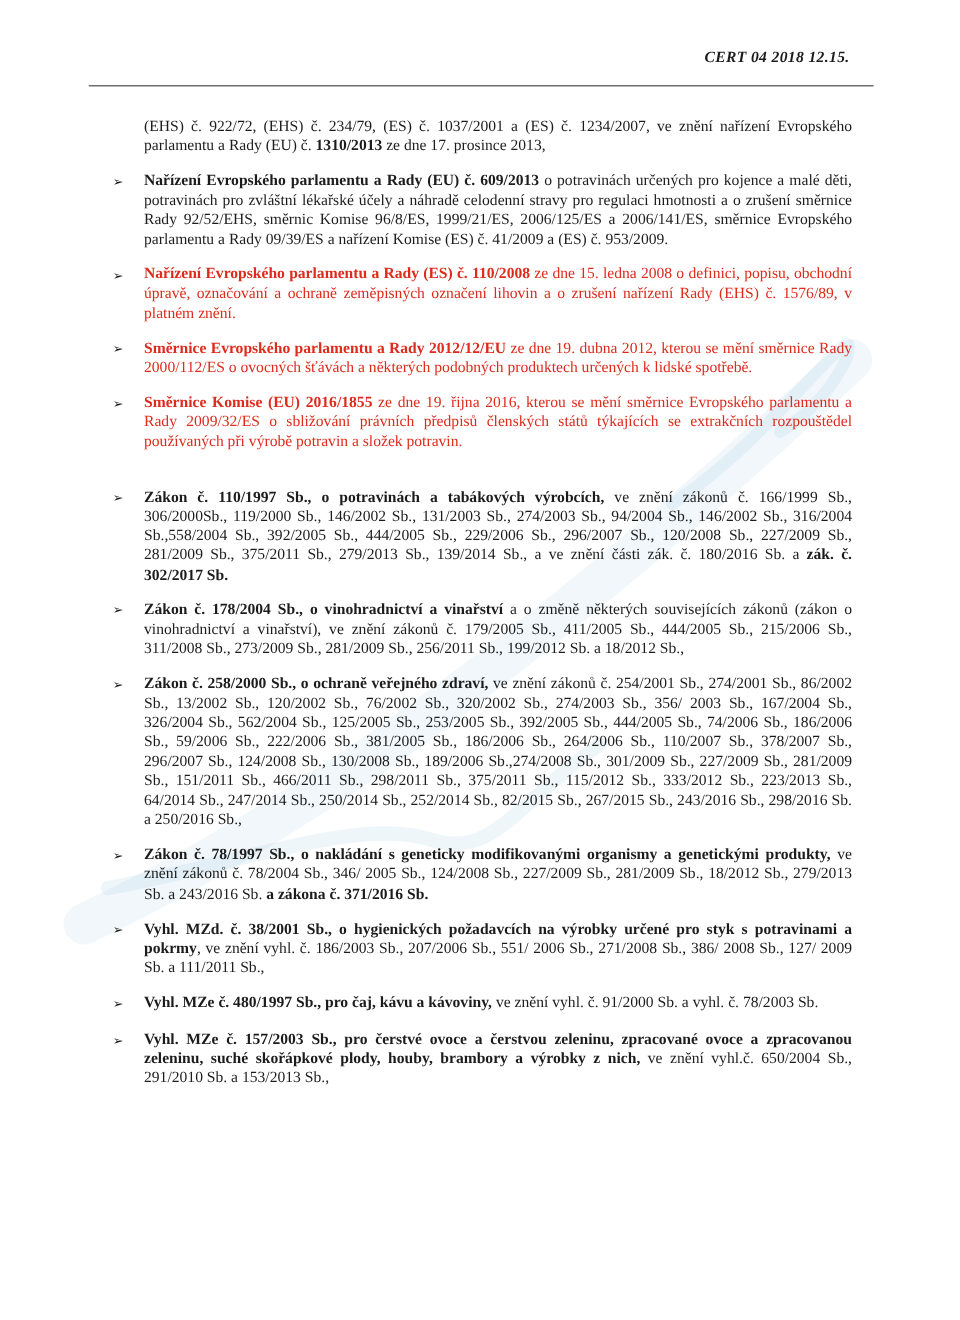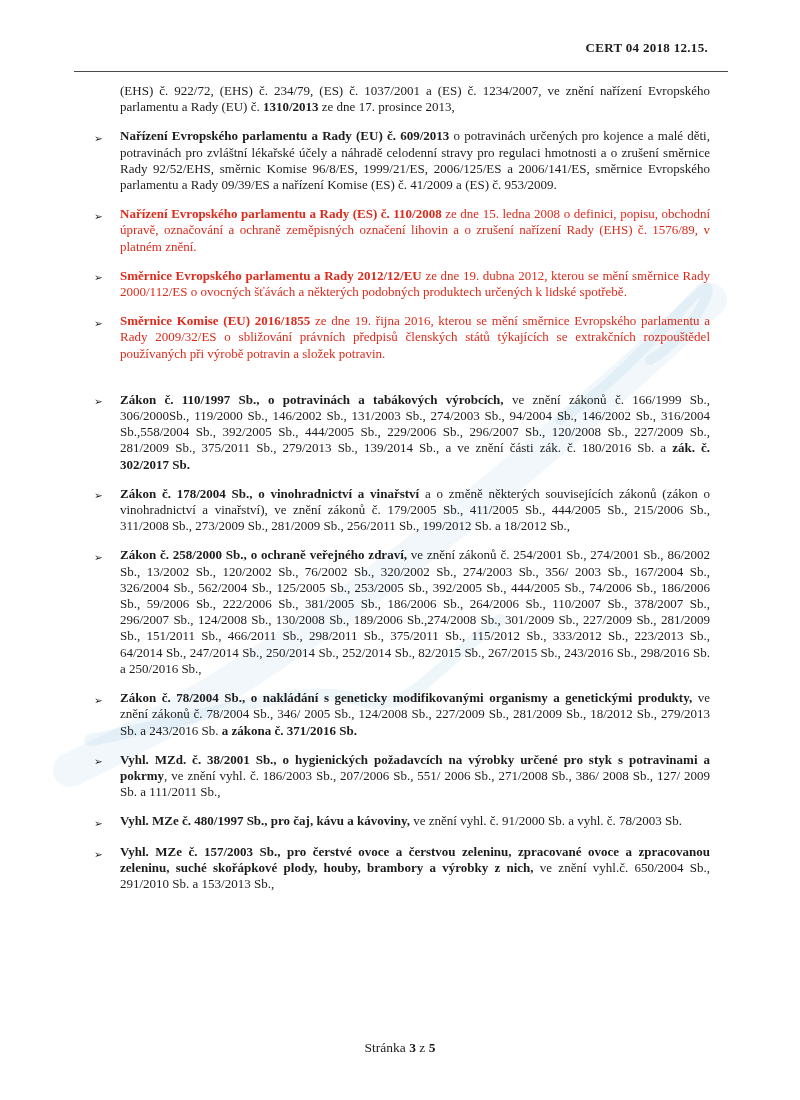--- a/index.html
+++ b/index.html
@@ -18,33 +18,34 @@
     position:relative;
     overflow:hidden;
   }
   .page{position:absolute;inset:0;padding:40px 90px 0 94px;}
   .watermark{
     position:absolute;inset:0;width:800px;height:1100px;
     pointer-events:none;z-index:0;
   }
   .header{
     text-align:right;
+    font-style:italic;
     font-weight:600;
     font-size:13px;
     letter-spacing:.3px;
     padding-right:2px;
     position:relative;z-index:1;
   }
   .header-rule{
     border:none;
     border-top:1.5px solid var(--rule);
     margin:15px -18px 0 -20px;
     position:relative;z-index:1;
   }
-  .content{position:relative;z-index:1;margin-top:11px;font-size:13px;line-height:16.2px;}
+  .content{position:relative;z-index:1;margin-top:25px;font-size:13px;line-height:16.2px;}
   .intro{margin-left:26px;text-align:justify;}
   .reg-list{list-style:none;}
   .item{display:flex;margin-top:13px;}
   .item.gap{margin-top:30px;}
   .arrow{
     flex:0 0 26px;
     font-family:"DejaVu Sans", sans-serif;
     font-size:10.5px;
     padding-top:1.5px;
     color:var(--ink);
@@ -102,34 +103,31 @@
         <li class="item black">
           <span class="arrow">➢</span>
           <p class="runs"><span class="b">Zákon č. 178/2004 Sb., o vinohradnictví a vinařství</span><span> a o změně některých souvisejících zákonů (zákon o vinohradnictví a vinařství), ve znění zákonů č. 179/2005 Sb., 411/2005 Sb., 444/2005 Sb., 215/2006 Sb., 311/2008 Sb., 273/2009 Sb., 281/2009 Sb., 256/2011 Sb., 199/2012 Sb. a 18/2012 Sb.,</span></p>
         </li>
         <li class="item black">
           <span class="arrow">➢</span>
           <p class="runs"><span class="b">Zákon č. 258/2000 Sb., o ochraně veřejného zdraví,</span><span> ve znění zákonů č. 254/2001 Sb., 274/2001 Sb., 86/2002 Sb., 13/2002 Sb., 120/2002 Sb., 76/2002 Sb., 320/2002 Sb., 274/2003 Sb., 356/ 2003 Sb., 167/2004 Sb., 326/2004 Sb., 562/2004 Sb., 125/2005 Sb., 253/2005 Sb., 392/2005 Sb., 444/2005 Sb., 74/2006 Sb., 186/2006 Sb., 59/2006 Sb., 222/2006 Sb., 381/2005 Sb., 186/2006 Sb., 264/2006 Sb., 110/2007 Sb., 378/2007 Sb., 296/2007 Sb., 124/2008 Sb., 130/2008 Sb., 189/2006 Sb.,274/2008 Sb., 301/2009 Sb., 227/2009 Sb., 281/2009 Sb., 151/2011 Sb., 466/2011 Sb., 298/2011 Sb., 375/2011 Sb., 115/2012 Sb., 333/2012 Sb., 223/2013 Sb., 64/2014 Sb., 247/2014 Sb., 250/2014 Sb., 252/2014 Sb., 82/2015 Sb., 267/2015 Sb., 243/2016 Sb., 298/2016 Sb. a 250/2016 Sb.,</span></p>
         </li>
         <li class="item black">
           <span class="arrow">➢</span>
-          <p class="runs"><span class="b">Zákon č. 78/2004 Sb., o nakládání s geneticky modifikovanými organismy a genetickými produkty,</span><span> ve znění zákonů č. 78/2004 Sb., 346/ 2005 Sb., 124/2008 Sb., 227/2009 Sb., 281/2009 Sb., 18/2012 Sb., 279/2013 Sb. a 243/2016 Sb. </span><span class="b">a zákona č. 371/2016 Sb.</span></p>
+          <p class="runs"><span class="b">Zákon č. 78/1997 Sb., o nakládání s geneticky modifikovanými organismy a genetickými produkty,</span><span> ve znění zákonů č. 78/2004 Sb., 346/ 2005 Sb., 124/2008 Sb., 227/2009 Sb., 281/2009 Sb., 18/2012 Sb., 279/2013 Sb. a 243/2016 Sb. </span><span class="b">a zákona č. 371/2016 Sb.</span></p>
         </li>
         <li class="item black">
           <span class="arrow">➢</span>
           <p class="runs"><span class="b">Vyhl. MZd. č. 38/2001 Sb., o hygienických požadavcích na výrobky určené pro styk s potravinami a pokrmy</span><span>, ve znění vyhl. č. 186/2003 Sb., 207/2006 Sb., 551/ 2006 Sb., 271/2008 Sb., 386/ 2008 Sb., 127/ 2009 Sb. a  111/2011 Sb.,</span></p>
         </li>
         <li class="item black">
           <span class="arrow">➢</span>
           <p class="runs"><span class="b">Vyhl. MZe č. 480/1997 Sb., pro čaj, kávu a kávoviny,</span><span> ve znění vyhl. č. 91/2000 Sb. a vyhl. č. 78/2003 Sb.</span></p>
         </li>
         <li class="item black">
           <span class="arrow">➢</span>
           <p class="runs"><span class="b">Vyhl. MZe č. 157/2003 Sb., pro čerstvé ovoce a čerstvou zeleninu, zpracované ovoce a zpracovanou zeleninu, suché skořápkové plody, houby, brambory a výrobky z nich,</span><span> ve znění vyhl.č. 650/2004 Sb., 291/2010 Sb. a 153/2013 Sb.,</span></p>
         </li>
       </ol>
   </div>
 
-  <div class="footer">
-    <span><span>Stránka </span><span class="b">3</span><span> z </span><span class="b">5</span></span>
-  </div>
 
 </div>
 
 </body></html>

